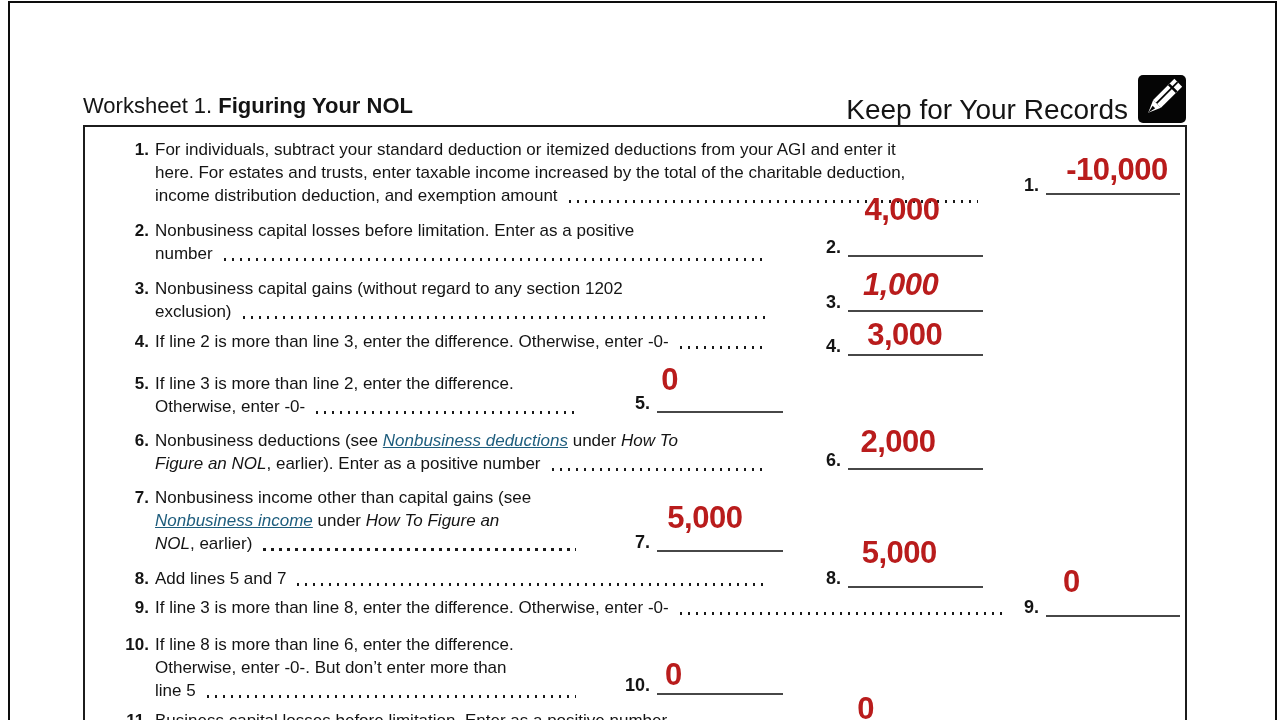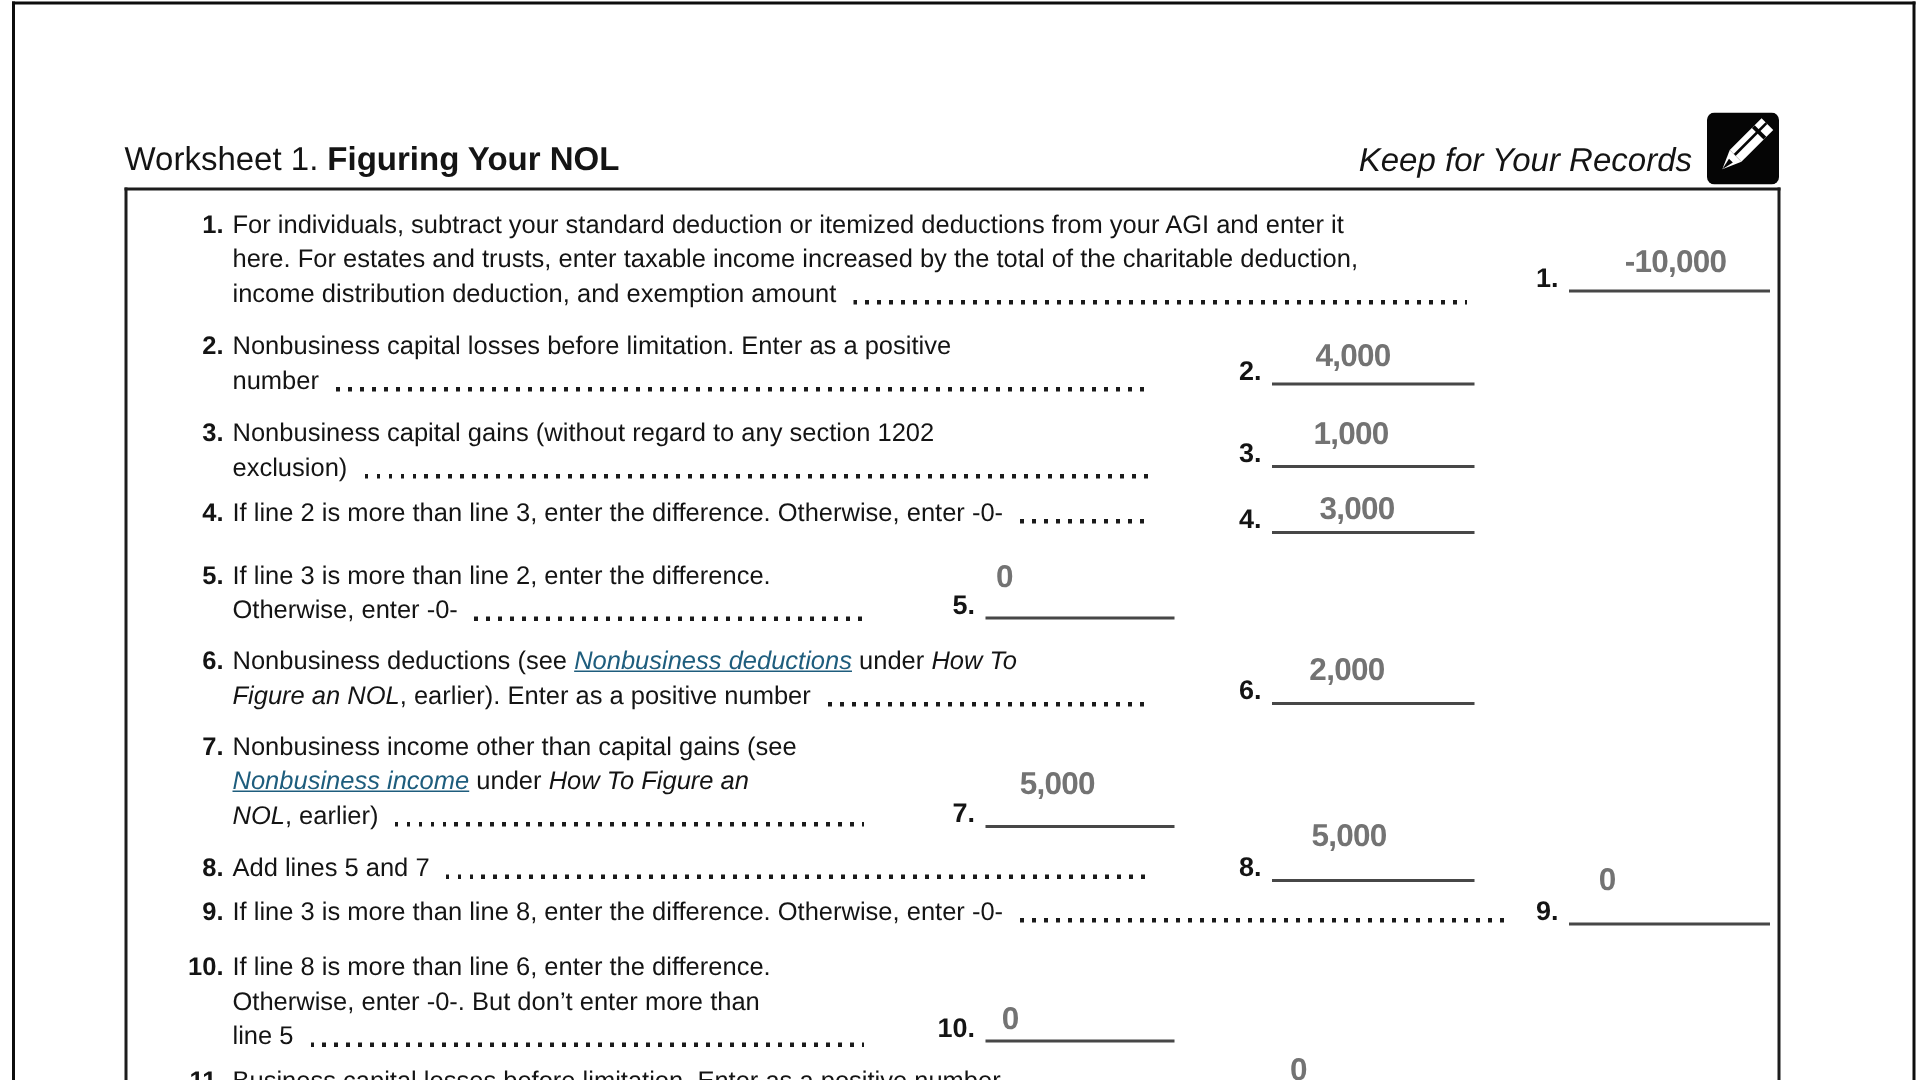--- a/index.html
+++ b/index.html
@@ -12,22 +12,22 @@
   .page-frame {
     position:absolute; left:8px; top:1px; width:1269px; height:760px;
     border:2px solid #0d0d0d; border-bottom:none;
   }
   .title {
     position:absolute; left:83px; top:93px; font-size:22px; white-space:nowrap;
   }
   .title .label { font-weight:400;text-align:right; }
   .title .bold { font-weight:700; margin-left:6px; }
   .records-note {
-    position:absolute; right:152px; top:94px; font-size:22px;
-    font-style:italic; white-space:nowrap;
+    position:absolute; right:152px; top:94px; font-size:28px;
+    white-space:nowrap;
   }
   .pencil { position:absolute; left:1138px; top:75px; width:48px; height:48px; }
   .wbox {
     position:absolute; left:83px; top:125px; width:1104px; height:680px;
     border:2px solid #1c1c1c; border-bottom:none; background:#fff;
   }
   .row { position:absolute; font-size:17px; line-height:23px; }
   .row .num {
     position:absolute; right:100%; margin-right:6px; top:0;
     font-weight:700; white-space:nowrap;
@@ -41,21 +41,21 @@
   }
   .it { font-style:italic; }
   .link { font-style:italic; color:#1e5d7d; text-decoration:underline; cursor:pointer; }
   .entry { position:absolute; height:46px; border-bottom:2px solid #474747; }
   .entry .enum {
     position:absolute; right:100%; margin-right:7px; bottom:-3px;
     font-weight:700; font-size:18px; white-space:nowrap;
   }
   .entry .val {
     position:absolute; transform:translateX(-50%); line-height:1;
-    font-weight:700; font-size:21px; color:#737373; white-space:nowrap;
+    font-weight:700; font-size:31px; color:#b91c1c; white-space:nowrap;
     letter-spacing:-0.5px;
     margin-top:40px;
   }
 </style>
 </head>
 <body>
 
 <div class="page-frame"></div>
 
 <div class="title">
@@ -88,31 +88,31 @@
   <span class="val" style="left:53%; bottom:8px;">-10,000</span>
 </div>
 
 <div class="row" style="left:155px; top:219px; width:613px;">
   <span class="num">2.</span>
   <div class="tl"><span>Nonbusiness capital losses before limitation. Enter as a positive</span></div>
   <div class="tl"><span>number</span><span class="leader"></span></div>
 </div>
 <div class="entry" style="left:848px; top:211px; width:135px;">
   <span class="enum">2.</span>
-  <span class="val" style="left:40%; bottom:7px;">4,000</span>
+  <span class="val" style="left:40%; bottom:30px;">4,000</span>
 </div>
 
 <div class="row" style="left:155px; top:277px; width:613px;">
   <span class="num">3.</span>
   <div class="tl"><span>Nonbusiness capital gains (without regard to any section 1202</span></div>
   <div class="tl"><span>exclusion)</span><span class="leader"></span></div>
 </div>
 <div class="entry" style="left:848px; top:266px; width:135px;">
   <span class="enum">3.</span>
-  <span class="val" style="left:39%; bottom:10px;">1,000</span>
+  <span class="val" style="left:39%; bottom:10px;font-style:italic;">1,000</span>
 </div>
 
 <div class="row" style="left:155px; top:330px; width:613px;">
   <span class="num">4.</span>
   <div class="tl"><span>If line 2 is more than line 3, enter the difference. Otherwise, enter -0-</span><span class="leader"></span></div>
 </div>
 <div class="entry" style="left:848px; top:310px; width:135px;">
   <span class="enum">4.</span>
   <span class="val" style="left:42%; bottom:4px;text-align:center;">3,000</span>
 </div>

